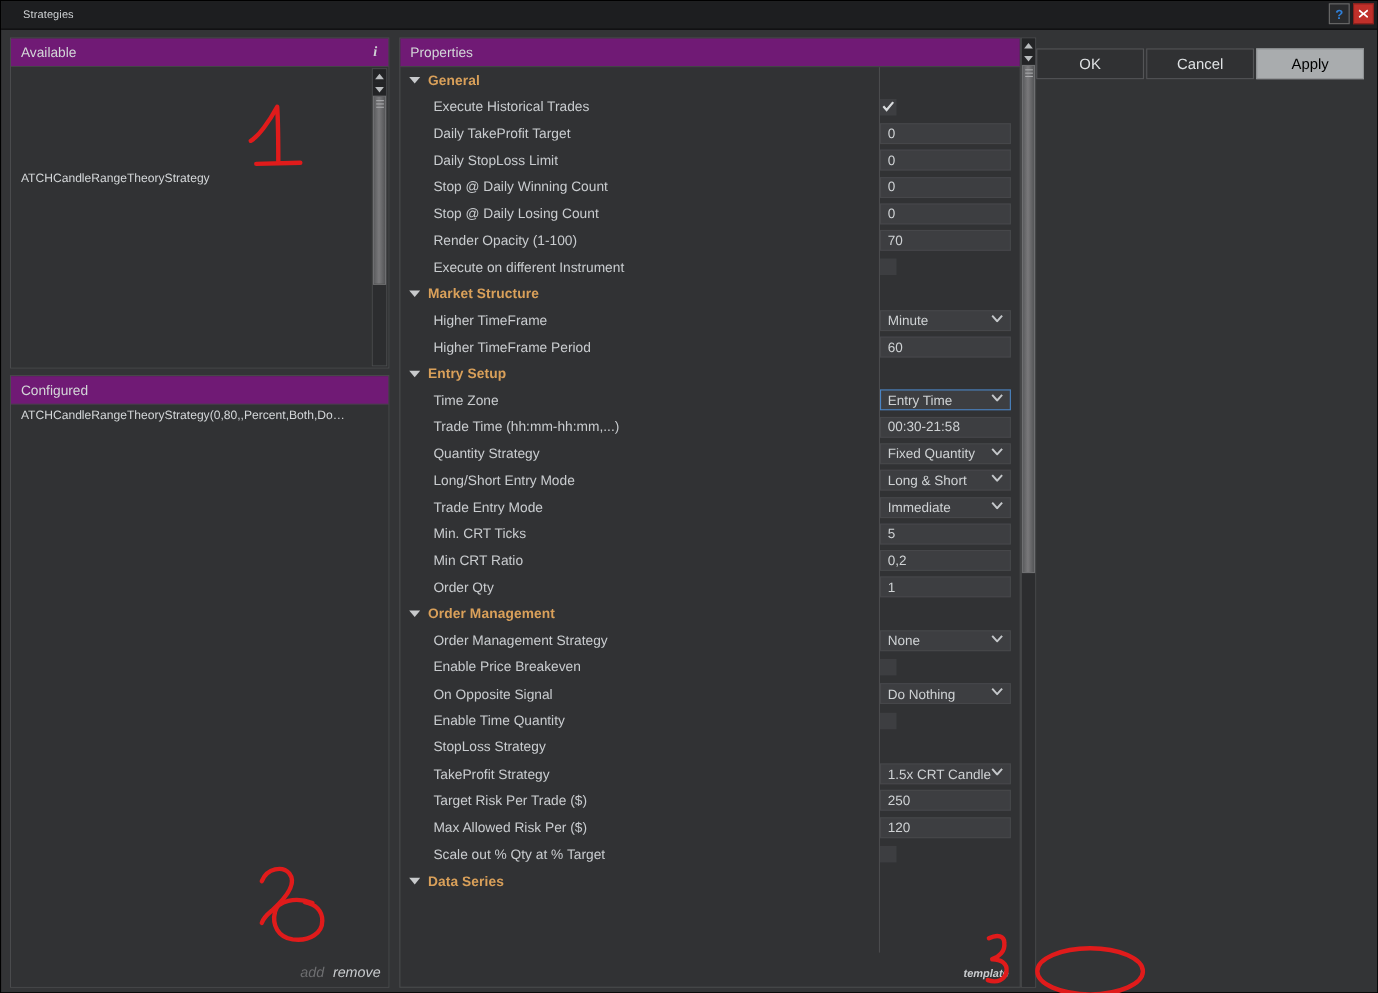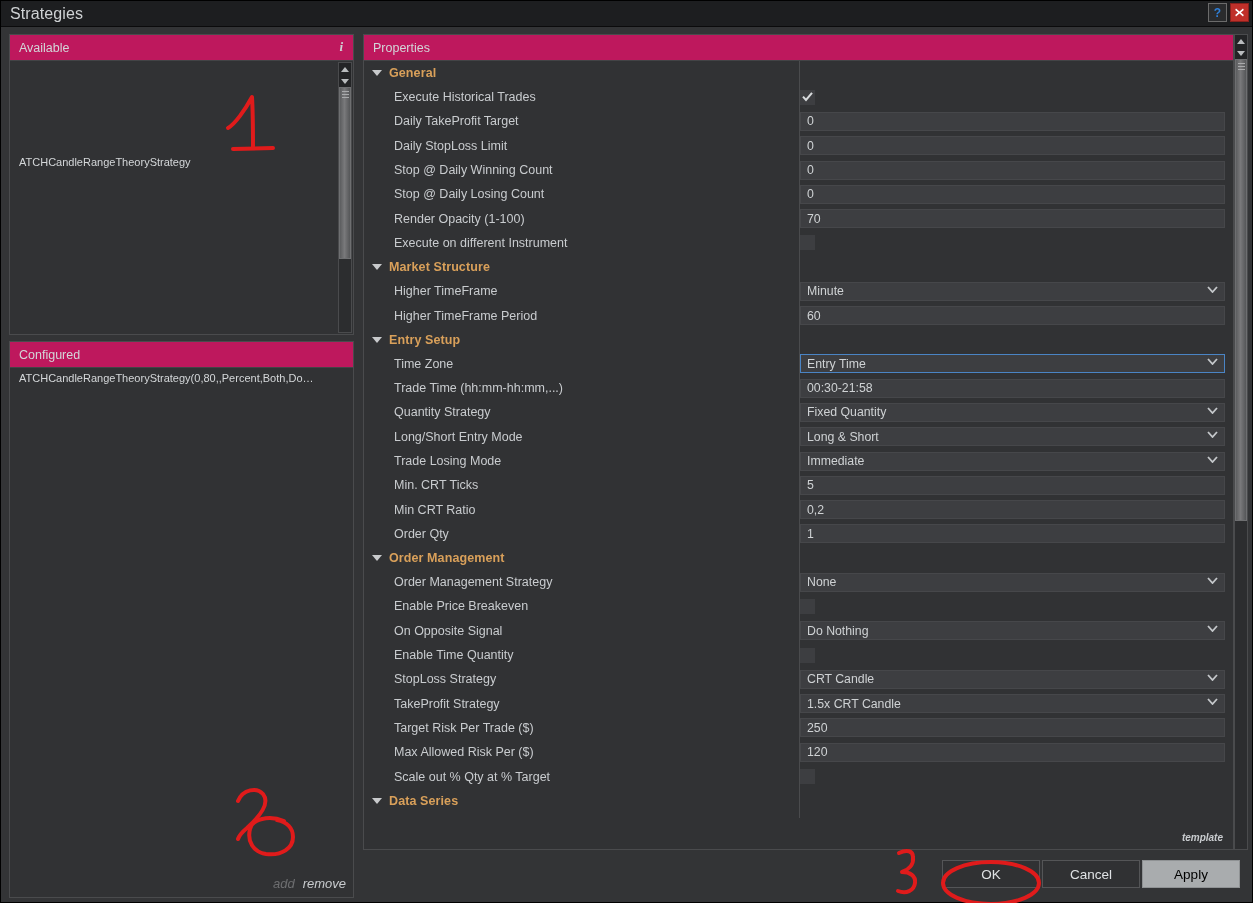--- a/index.html
+++ b/index.html
@@ -17,41 +17,41 @@
   }
   
   .titlebar{
     height:25px;min-height:25px;
     background:#1d1e20;
     border-bottom:1px solid #0b0b0c;
     display:flex;align-items:center;
     position:relative;
   }
   .title-text{
-    color:#cfd2d4;font-size:16px;padding-left:9px;letter-spacing:.1px;
+    color:#cfd2d4;font-size:10px;padding-left:20px;letter-spacing:.1px;
   }
   .title-btns{position:absolute;right:3px;top:2px;display:flex;gap:3px;}
   .tbtn{
     width:19px;height:19px;border:1px solid #6b6b6b;box-sizing:border-box;
     display:flex;align-items:center;justify-content:center;
     font-size:12px;font-weight:bold;line-height:1;
   }
   .tbtn.help{background:#2a2b2d;color:#2f7fd8;}
   .tbtn.close{background:#c0302a;color:#ffffff;border-color:#8a211d;}
   .tbtn.close svg{display:block;}
   
   .content{
     flex:1;display:flex;position:relative;
     padding:7px 4px 4px 8px;box-sizing:border-box;gap:9px;
   }
   
   .leftcol{width:345px;display:flex;flex-direction:column;gap:6px;}
   .panel{border:1px solid #4a4b4d;box-sizing:border-box;background:#2f3032;}
   .panel-head{
-    height:25px;background:#be185d;border-bottom:1px solid #434446;
+    height:25px;background:#701a75;border-bottom:1px solid #434446;
     display:flex;align-items:center;position:relative;
   }
   .panel-head .ptitle{color:#d3d6d8;font-size:12.5px;padding-left:9px;}
   .info-i{
     position:absolute;right:10px;top:4px;color:#cfd2d4;font-size:13px;
     font-family:"Liberation Serif",serif;font-style:italic;font-weight:bold;
   }
   #available-panel{height:301px;display:flex;flex-direction:column;}
   .list-body{flex:1;background:#313234;position:relative;overflow:hidden;}
   .list-item{
@@ -83,21 +83,21 @@
   .sb-thumb{
     position:absolute;left:0;width:12px;
     background:linear-gradient(to right,#5c5d5f,#79797b 45%,#555658);
     border:1px solid #6e6f71;box-sizing:border-box;
     display:flex;align-items:flex-start;justify-content:center;padding-top:3px;
   }
   .grip{width:7px;}
   .grip i{display:block;height:1px;background:#a9aaac;margin-bottom:2px;}
   .leftscroll-wrap{position:absolute;top:1px;right:1px;bottom:1px;}
   
-  .rightcol{flex:1;display:flex;flex-direction:column;min-width:0;}
+  .rightcol{flex:1;display:flex;min-width:0;}
   .prop-shell{flex:1;display:flex;min-height:0;}
   .prop-panel{
     flex:1;border:1px solid #4a4b4d;box-sizing:border-box;background:#313234;
     display:flex;flex-direction:column;min-width:0;position:relative;
   }
   .prop-scroll-area{flex:1;overflow:hidden;position:relative;}
   .prop-rows{position:relative;}
   .divider-line{
     position:absolute;left:435px;top:0;bottom:31px;width:1px;background:#4a4b4d;
   }
@@ -327,21 +327,21 @@
                   <span class="field">
                     <span>Long &amp; Short</span>
                     <span class="chev">
                       <svg width="11" height="7" viewBox="0 0 11 7">
                         <path d="M1 1 L5.5 6 L10 1" stroke="#c4c7ca" stroke-width="1.8" fill="none"></path>
                       </svg>
                     </span>
                   </span>
                 </div>
                 <div class="row">
-                  <span class="rlabel">Trade Losing Mode</span>
+                  <span class="rlabel">Trade Entry Mode</span>
                   <span class="field">
                     <span>Immediate</span>
                     <span class="chev">
                       <svg width="11" height="7" viewBox="0 0 11 7">
                         <path d="M1 1 L5.5 6 L10 1" stroke="#c4c7ca" stroke-width="1.8" fill="none"></path>
                       </svg>
                     </span>
                   </span>
                 </div>
                 <div class="row">
@@ -391,28 +391,20 @@
                       </svg>
                     </span>
                   </span>
                 </div>
                 <div class="row">
                   <span class="rlabel">Enable Time Quantity</span>
                   <span class="cbx"></span>
                 </div>
                 <div class="row">
                   <span class="rlabel">StopLoss Strategy</span>
-                  <span class="field">
-                    <span>CRT Candle</span>
-                    <span class="chev">
-                      <svg width="11" height="7" viewBox="0 0 11 7">
-                        <path d="M1 1 L5.5 6 L10 1" stroke="#c4c7ca" stroke-width="1.8" fill="none"></path>
-                      </svg>
-                    </span>
-                  </span>
                 </div>
                 <div class="row">
                   <span class="rlabel">TakeProfit Strategy</span>
                   <span class="field">
                     <span>1.5x CRT Candle</span>
                     <span class="chev">
                       <svg width="11" height="7" viewBox="0 0 11 7">
                         <path d="M1 1 L5.5 6 L10 1" stroke="#c4c7ca" stroke-width="1.8" fill="none"></path>
                       </svg>
                     </span>

